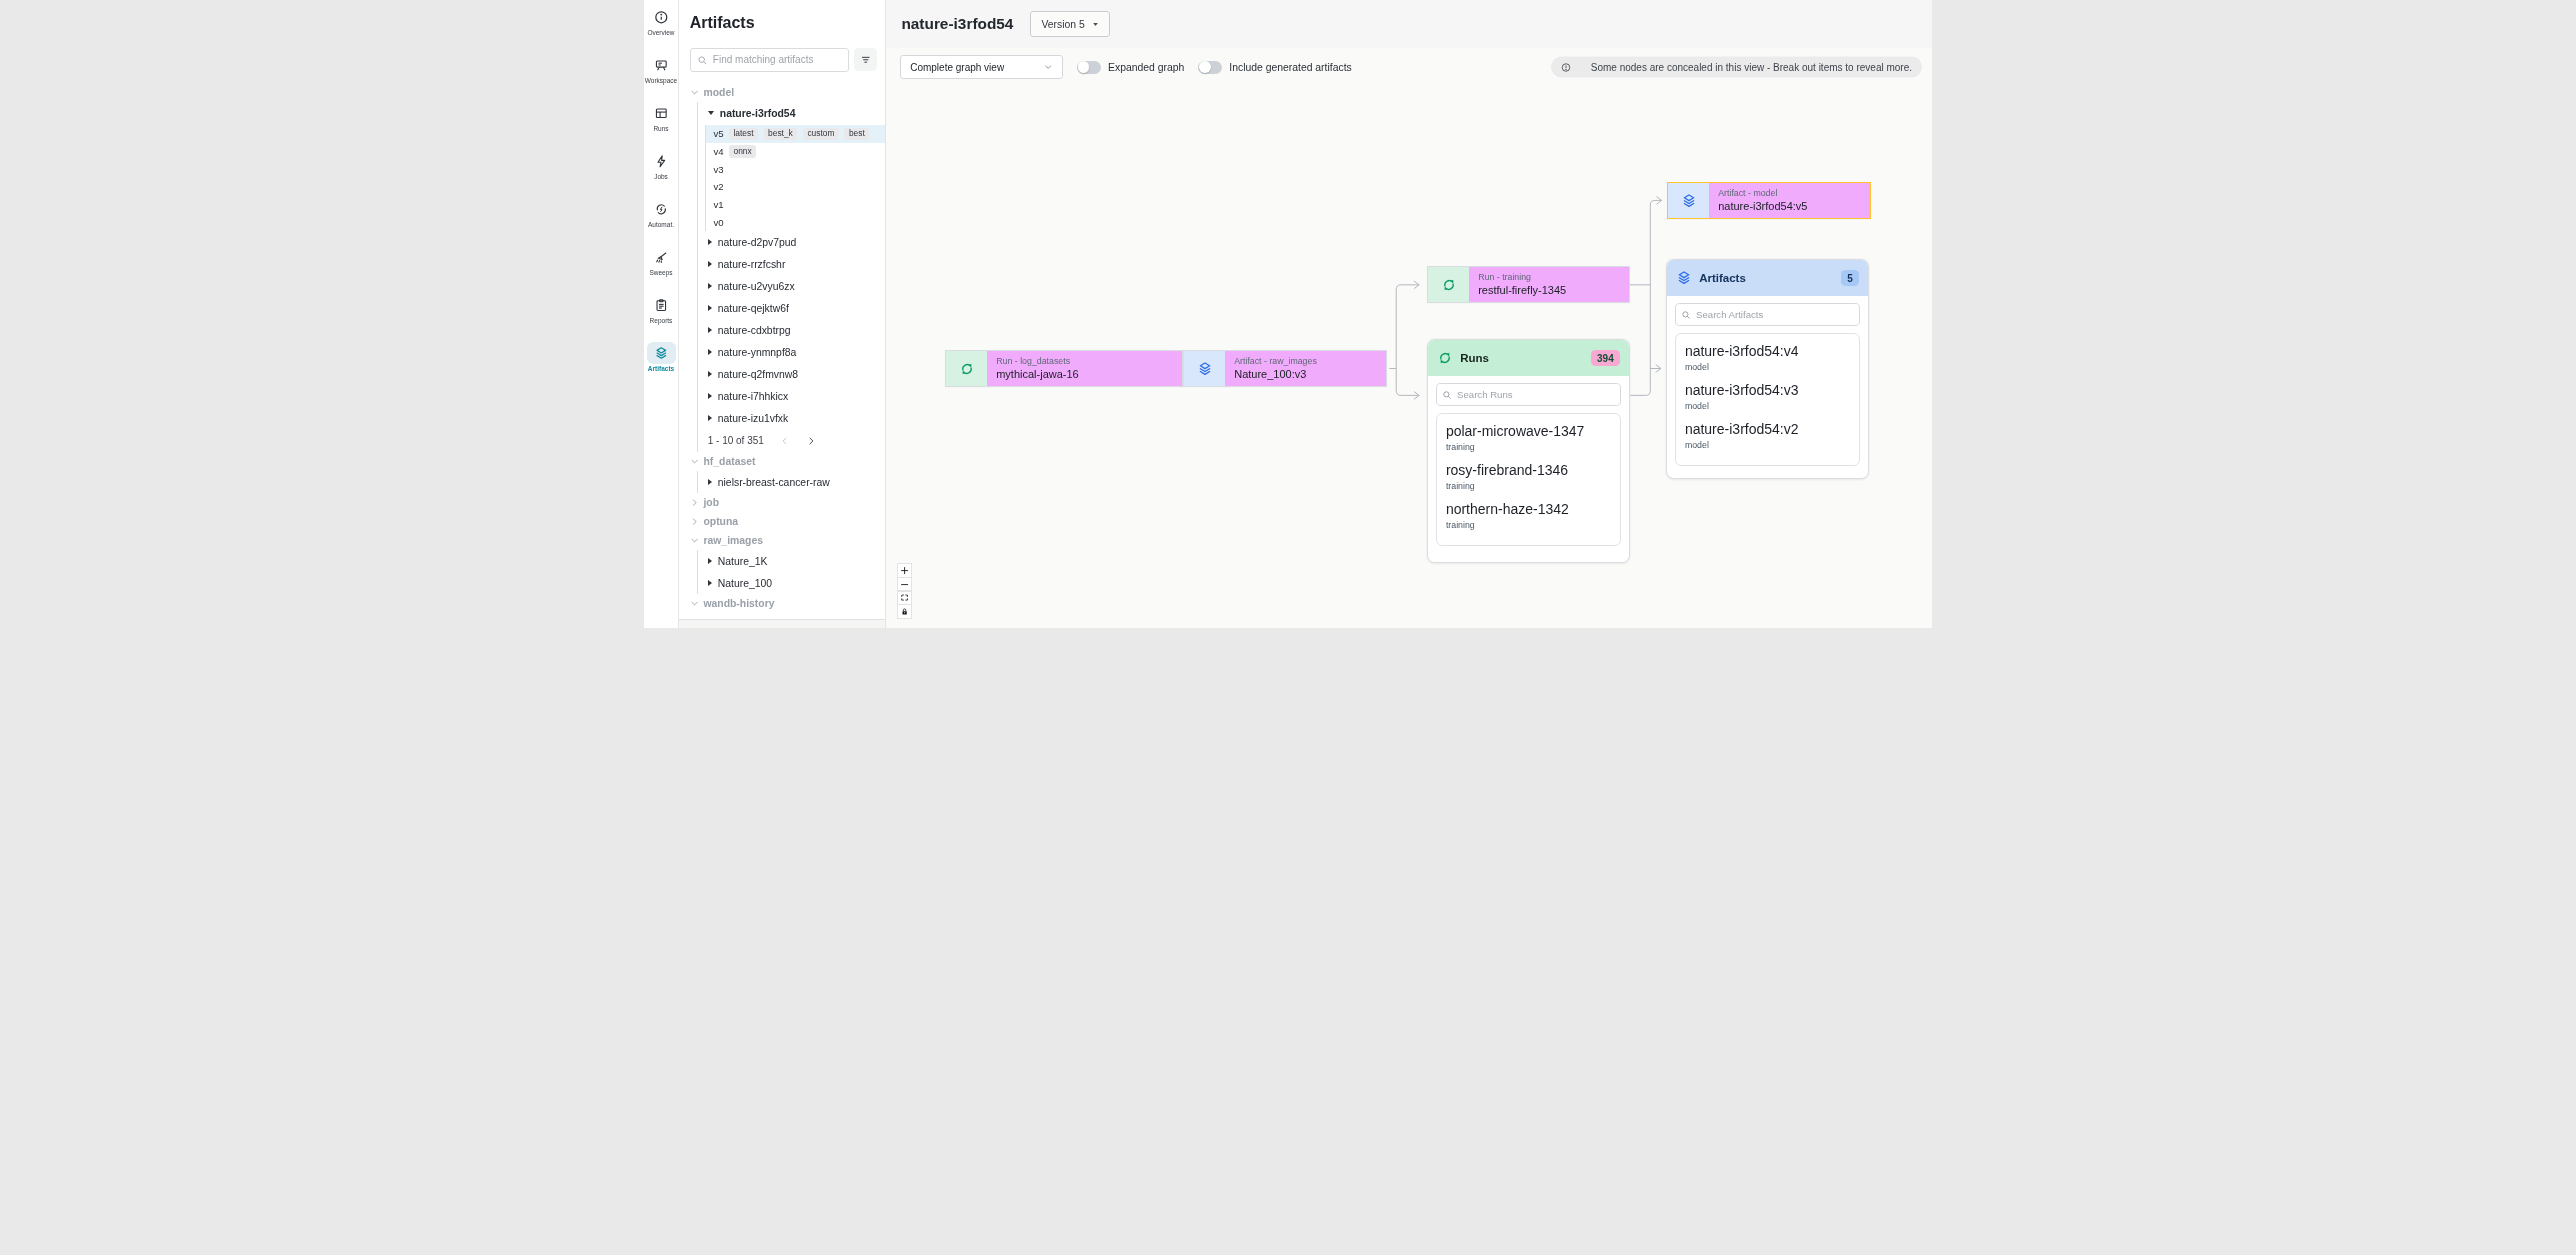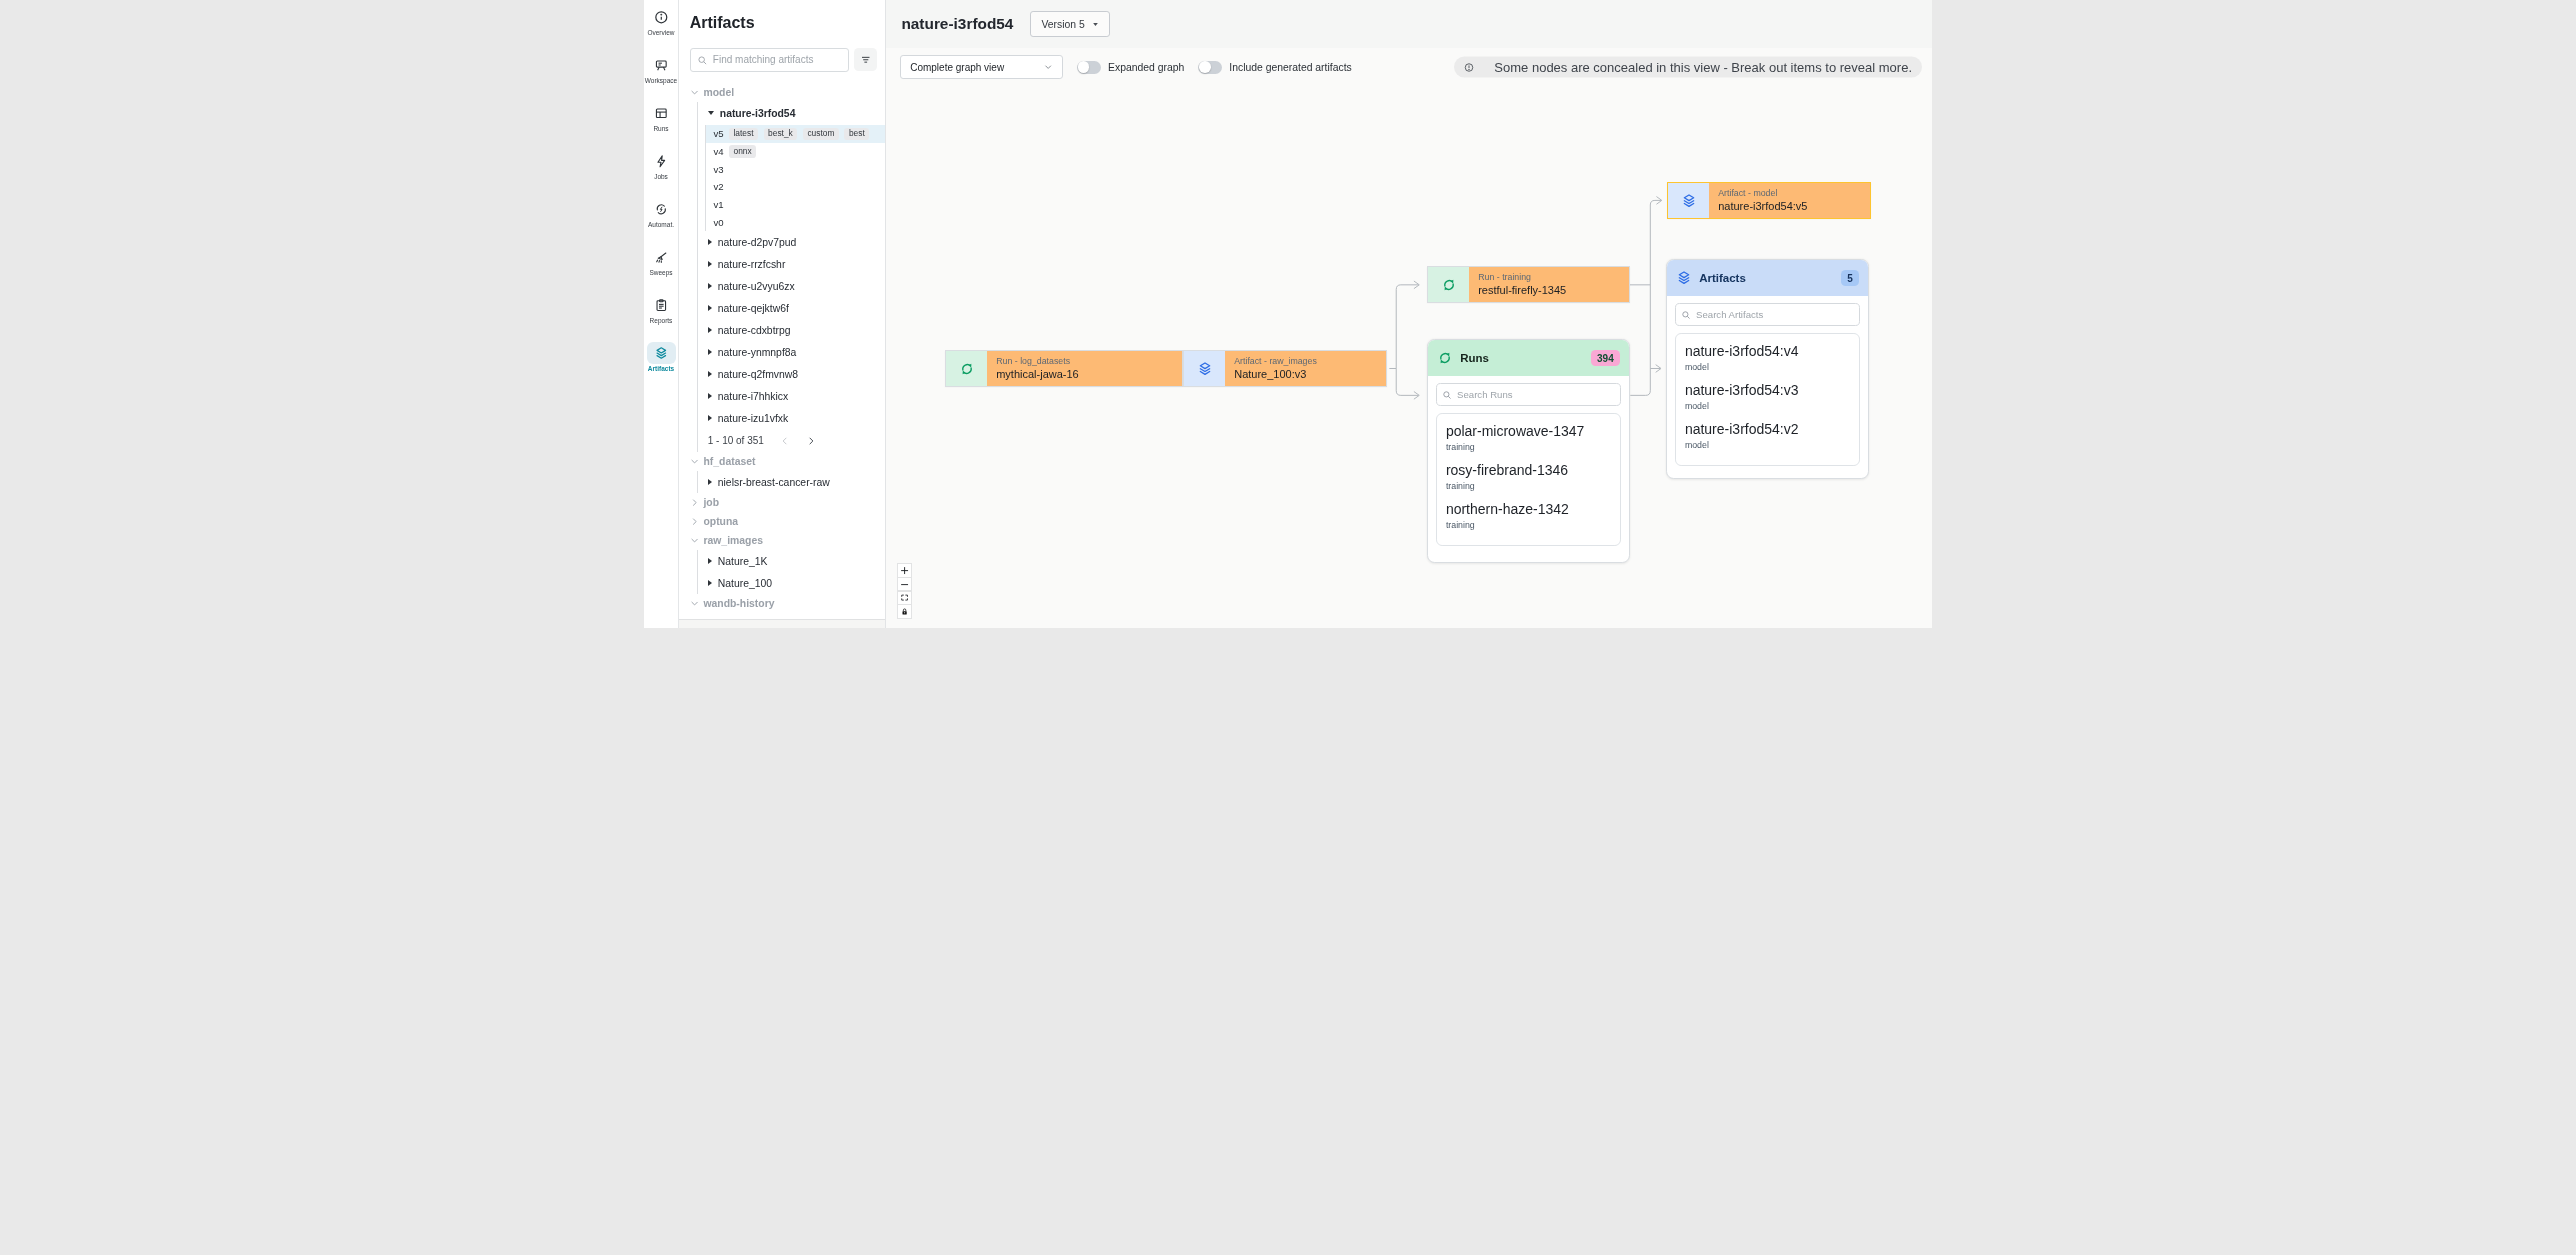--- a/index.html
+++ b/index.html
@@ -83,28 +83,28 @@
                display:flex; align-items:center; justify-content:space-between; padding:0 9.2px;
                font-size:10px; color:#23272c; cursor:pointer; }
   .gv-select svg { width:8.4px; height:8.4px; color:#6a7077; }
   .toggle-wrap { display:flex; align-items:center; gap:7px; cursor:pointer; }
   .toggle { width:24px; height:13px; border-radius:7px; background:#ccd1d7; position:relative; flex:none; }
   .toggle .knob { position:absolute; left:0.8px; top:0.8px; width:11.5px; height:11.5px; border-radius:50%;
                   background:#fff; box-shadow:0 0.8px 1.5px rgba(0,0,0,.25); }
   .toggle-label { font-size:10.4px; color:#2b3036; }
   .notice { position:absolute; right:10px; top:50%; transform:translateY(-50%); height:21px;
             background:#ebebeb; border-radius:10.7px; display:flex; align-items:center; gap:20px;
-            padding:0 10px; font-size:13px; color:#3f444b; }
+            padding:0 10px; font-size:10px; color:#3f444b; }
   .notice svg { width:10px; height:10px; color:#3f444b; flex:none; }
 
   
   .edges { position:absolute; left:0; top:0; width:1288px; height:628px; z-index:1;
            pointer-events:none; }
   .edges path { stroke:#b3b8bd; stroke-width:1.3; fill:none; }
-  .node { position:absolute; z-index:2; display:flex; background:#fdba74; border:0.8px solid #d9dde1;
+  .node { position:absolute; z-index:2; display:flex; background:#f0abfc; border:0.8px solid #d9dde1;
           border-radius:0; box-shadow:0 0.8px 1.5px rgba(0,0,0,.05); overflow:hidden; cursor:pointer; }
   .node.gold { border:1.2px solid #fdc42f; }
   .node .icon-sec { width:41px; flex:none; display:flex; align-items:center; justify-content:center; }
   .icon-sec.green { background:#d7f2e3; }
   .icon-sec.blue { background:#d9e7fc; }
   .node .txt { padding:5.4px 9.2px 0; overflow:hidden; }
   .node .tlabel { font-size:8.8px; color:#5d6874; margin-bottom:1.5px; white-space:nowrap; }
   .node .tname { font-size:11px; color:#1b1f24; white-space:nowrap; }
   .icon-sec svg, .panel-hd svg { width:16px; height:16px; }
 

